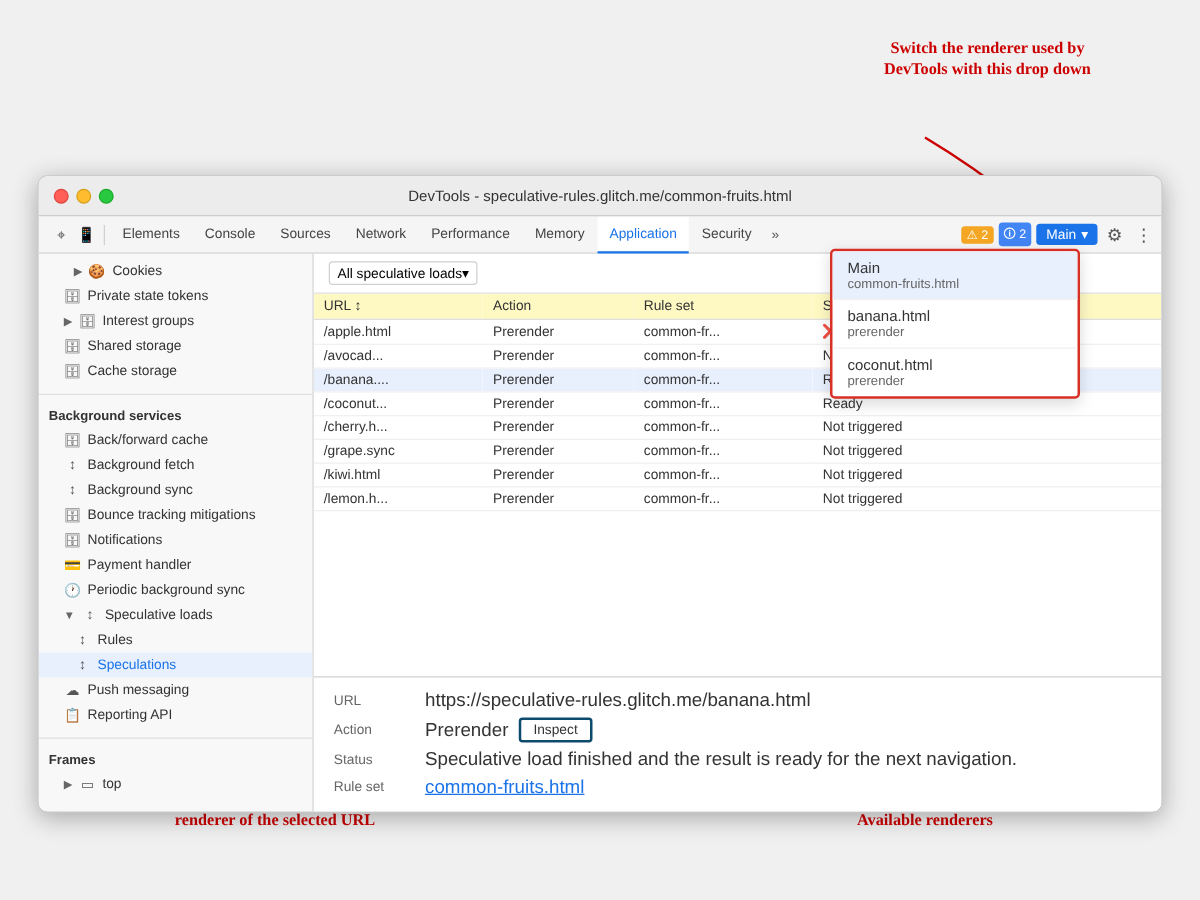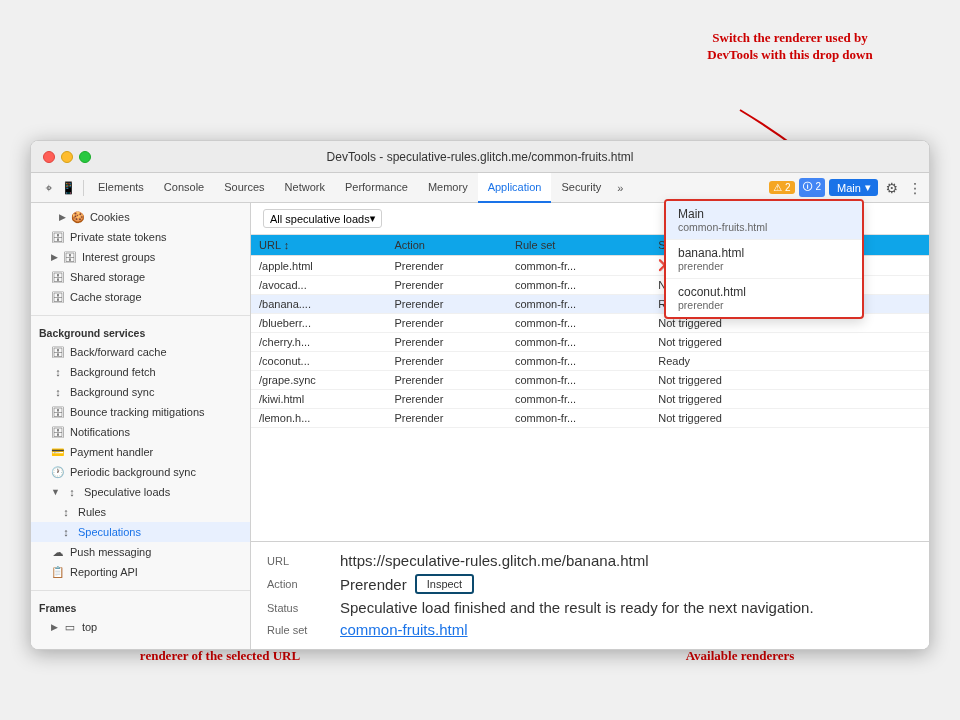--- a/index.html
+++ b/index.html
@@ -299,21 +299,21 @@
     thead tr {
       border-bottom: 1px solid #e0e0e0;
     }
 
     thead th {
       padding: 4px 8px;
       text-align: left;
       font-weight: 500;
       color: #333;
       font-size: 11px;
-      background: #0ea5e9;
+      background: #fef9c3;
     }
 
     thead th:first-child {
       display: flex;
       align-items: center;
       gap: 4px;
     }
 
     tbody tr {
       border-bottom: 1px solid #f0f0f0;
@@ -640,36 +640,30 @@
                 <td>common-fr...</td>
                 <td>Not triggered</td>
               </tr>
               <tr class="selected">
                 <td>/banana....</td>
                 <td>Prerender</td>
                 <td>common-fr...</td>
                 <td>Ready</td>
               </tr>
               <tr>
-                <td>/blueberr...</td>
+                <td>/coconut...</td>
                 <td>Prerender</td>
                 <td>common-fr...</td>
-                <td>Not triggered</td>
+                <td>Ready</td>
               </tr>
               <tr>
                 <td>/cherry.h...</td>
                 <td>Prerender</td>
                 <td>common-fr...</td>
                 <td>Not triggered</td>
-              </tr>
-              <tr>
-                <td>/coconut...</td>
-                <td>Prerender</td>
-                <td>common-fr...</td>
-                <td>Ready</td>
               </tr>
               <tr>
                 <td>/grape.sync</td>
                 <td>Prerender</td>
                 <td>common-fr...</td>
                 <td>Not triggered</td>
               </tr>
               <tr>
                 <td>/kiwi.html</td>
                 <td>Prerender</td>

